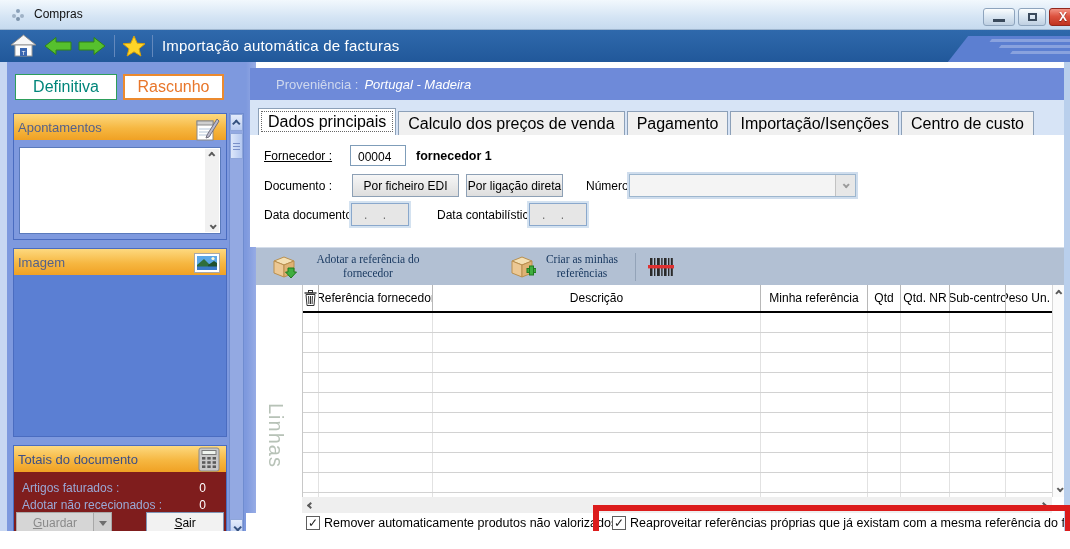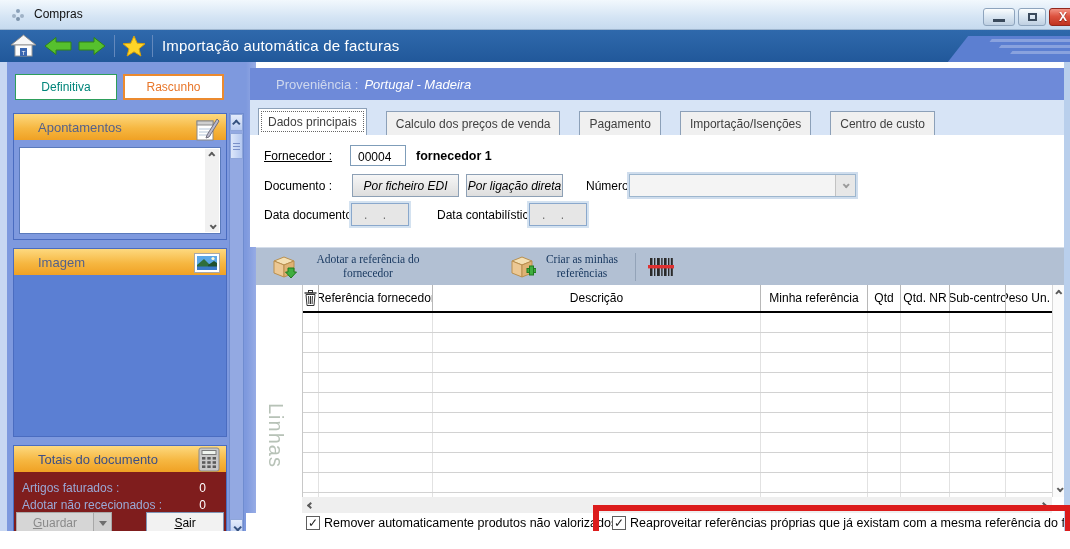--- a/index.html
+++ b/index.html
@@ -27,28 +27,28 @@
   .tb-item { position:absolute; top:4px; }
   .tb-sep { position:absolute; top:5px; width:1px; height:22px; background:#6389bd; }
   .tb-title { position:absolute; left:162px; top:7px; color:#fff; font-size:15px; letter-spacing:.2px; }
   .tb-deco { position:absolute; right:-18px; top:6px; width:130px; height:26px; background:#5c7fd1;
     transform:skewX(-38deg); overflow:hidden; }
   .tb-deco i { display:block; height:3px; margin:3px 8px 0 26px; background:rgba(255,255,255,.28); }
 
   
   .sidebar { position:absolute; left:0; top:62px; width:246px; height:487px; background:#7e99de; }
   .side-edge { position:absolute; left:0; top:0; width:7px; height:100%; background:#c8d7f2; }
-  .mode-btn { position:absolute; top:12px; height:26px; background:#fff; font-size:12px;
+  .mode-btn { position:absolute; top:12px; height:26px; background:#fff; font-size:16px;
     display:flex; align-items:center; justify-content:center; cursor:default; }
   .mode-btn.def { left:15px; width:102px; border:1px solid #2e9e5b; color:#00857a; }
   .mode-btn.ras { left:123px; width:101px; border:2px solid #eb8a2f; color:#e8762a; }
 
   .panel { position:absolute; left:13px; width:214px; border:1px solid #4a6cc0; }
   .panel-hd { position:relative; height:26px; background:linear-gradient(#fdd97f,#f6b741 55%,#f0a124);
-    display:flex; align-items:center; padding-left:24px; color:#54618a; font-size:13px; }
+    display:flex; align-items:center; padding-left:4px; color:#54618a; font-size:13px; }
   .panel-hd .hicon { position:absolute; right:6px; top:2px; }
   .p-apont { top:51px; height:127px; background:#7e99de; }
   .p-apont .notes-wrap { position:absolute; left:5px; right:5px; top:33px; bottom:5px; background:#fff; border:1px solid #5a7abc; }
   .mini-scroll { position:absolute; right:1px; top:1px; bottom:1px; width:14px; background:#f1f1f1;
     display:flex; flex-direction:column; justify-content:space-between; align-items:center; padding:3px 0; }
   .p-imagem { top:186px; height:189px; }
   .p-imagem .img-body { position:absolute; left:0; right:0; top:26px; bottom:0; background:#5b7fd3; }
   .p-totais { top:383px; height:104px; background:#7f1d1d; }
   .tot-row { display:flex; justify-content:space-between; padding:3px 20px 0 8px; color:#9aa9d6; font-size:12px; }
   .tot-row .val { color:#fff; }
@@ -81,31 +81,31 @@
     background:linear-gradient(90deg,#7e99de,#97ace5); }
   .right-strip { position:absolute; right:0; top:0; width:6px; height:100%; background:#b9cfec; }
 
   .m-band { position:absolute; left:4px; top:6px; right:6px; height:32px; background:#6e8ad9;
     display:flex; align-items:center; padding-left:26px; font-size:13px; }
   .m-band .plabel { color:#cfd8ee; }
   .m-band .pvalue { color:#fff; font-style:italic; margin-left:6px; }
 
   .m-tabs { position:absolute; left:4px; top:38px; right:6px; height:35px; background:#d7e4f6;
     display:flex; align-items:flex-end; padding-left:8px; }
-  .tab { height:24px; background:#f0f0f0; border:1px solid #8ca0b8; border-bottom:none; margin-right:19px;
-    padding:0 9px; font-size:12px; display:flex; align-items:center; color:#404040; }
+  .tab { height:24px; background:#f0f0f0; border:1px solid #8ca0b8; border-bottom:none; margin-right:2px;
+    padding:0 9px; font-size:16px; display:flex; align-items:center; color:#000000; }
   .tab.active { height:27px; background:#fff; outline:1px dotted #666; outline-offset:-4px; }
 
   .m-form { position:absolute; left:4px; top:73px; right:6px; height:112px; background:#fff; }
   .flabel { position:absolute; font-size:12px; color:#000; white-space:nowrap; }
   .forn-input { position:absolute; left:100px; top:10px; width:56px; height:21px; border:1px solid #7f9db9;
     font-size:12px; padding:3px 0 0 7px; }
   .forn-name { position:absolute; left:166px; top:14px; font-weight:bold; font-size:12.5px; }
   .fbtn { position:absolute; top:39px; height:23px; background:linear-gradient(#f6f6f6,#dedede);
-    border:1px solid #8da0b5; font-size:12px; display:flex; align-items:center; justify-content:center;font-style:italic; }
+    border:1px solid #8da0b5; font-size:12px; display:flex; align-items:center; justify-content:center; }
   .combo { position:absolute; left:379px; top:39px; width:227px; height:23px; background:#f4f4f4;
     border:1px solid #9db6ce; box-shadow:0 0 0 2px #cfdded; display:flex; }
   .combo .cfill { flex:1; }
   .combo .cbtn { width:20px; background:#e7e7e7; border-left:1px solid #c2c2c2; display:flex; align-items:center; justify-content:center; }
   .datefield { position:absolute; top:68px; width:58px; height:23px; background:#e6e6e6;
     border:1px solid #8aa8cc; box-shadow:0 0 0 2px #d4e2f0; color:#6f6f6f; font-size:12px;
     padding:4px 0 0 12px; word-spacing:12px; }
 
   
   .l-toolbar { position:absolute; left:10px; top:185px; right:6px; height:38px; background:#b2c0d3;

